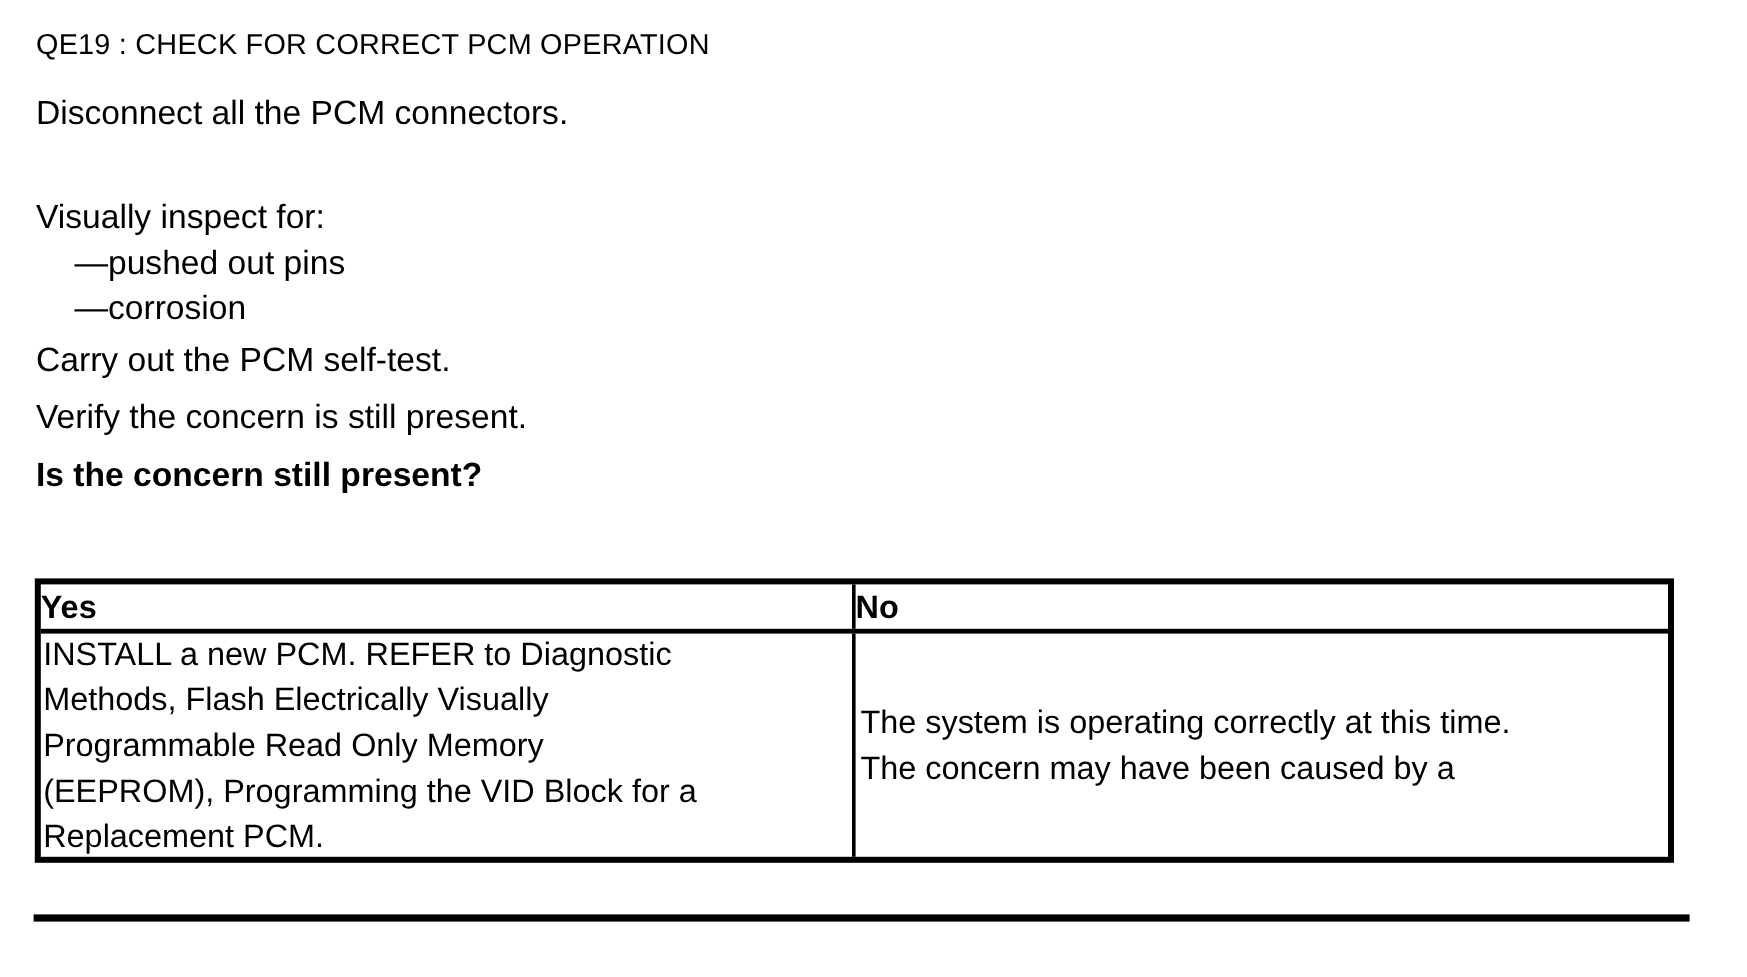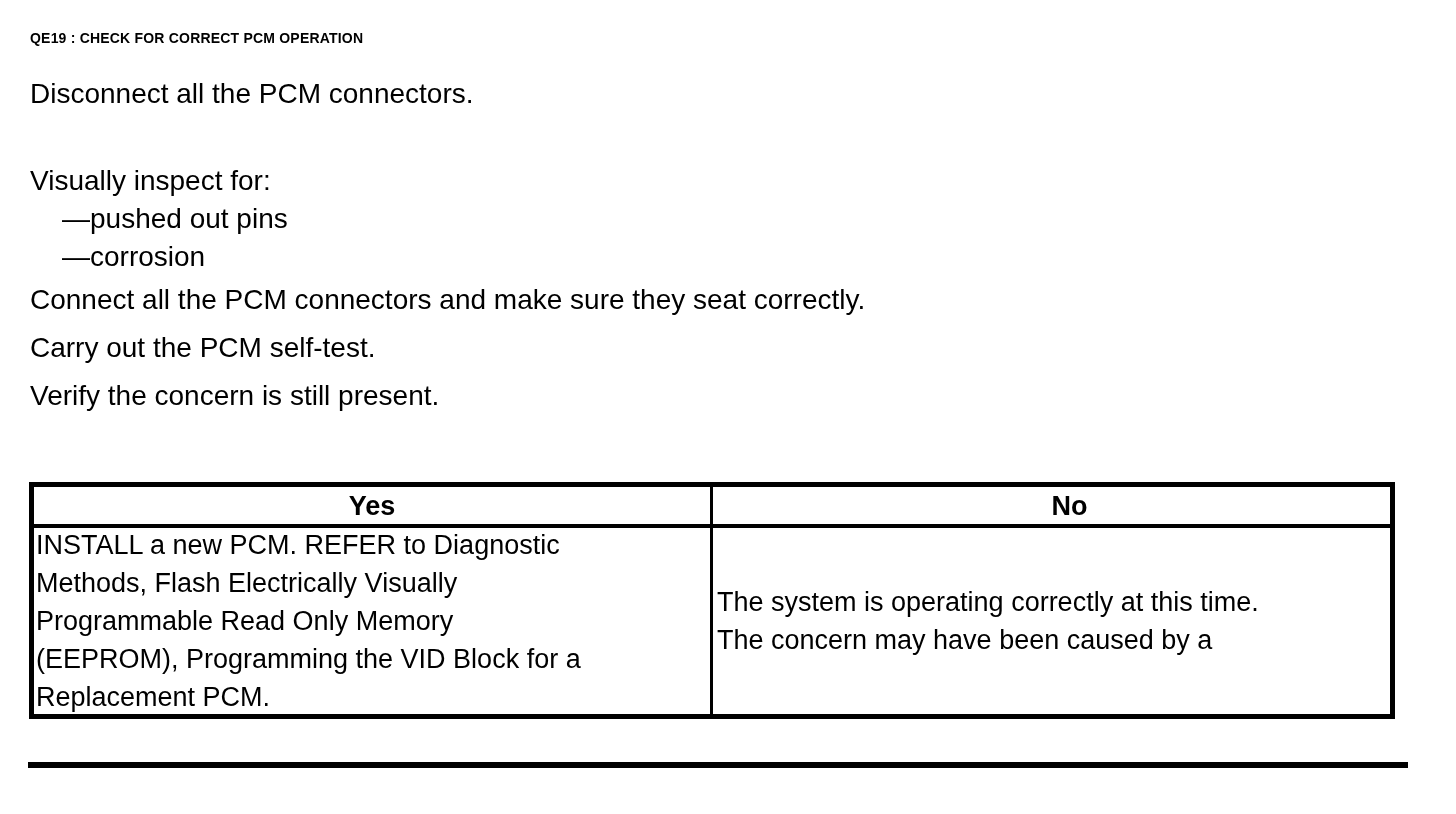--- a/index.html
+++ b/index.html
@@ -21,22 +21,22 @@
     left: 0; top: 0;
     width: 1456px;
     height: 814px;
   }
 
   
   .doc-title {
     position: absolute;
     left: 30px;
     top: 25px;
-    font-size: 14px;
-    font-weight: bold;
+    font-size: 24px;
+    font-weight: normal;
     letter-spacing: 0.2px;
     white-space: nowrap;
     line-height: 26px;
   }
 
   
   .steps {
     position: absolute;
     left: 30px;
     top: 70px;
@@ -85,27 +85,25 @@
   .col-yes {
     width: 679px;
     box-sizing: border-box;
     border-right: 3px solid #000000;
     position: relative;
   }
   .col-no {
     flex: 1;
     box-sizing: border-box;
     position: relative;
-    padding-left: 36px;
   }
   .dt-head .col-yes,
   .dt-head .col-no {
     display: flex;
     align-items: center;
-    justify-content: center;
   }
   .dt-head-label {
     font-size: 27px;
     font-weight: bold;
     line-height: 30px;
   }
 
   .cell-text {
     font-size: 27px;
     line-height: 38px;
@@ -145,23 +143,23 @@
 
 <div class="page">
 
   <div class="doc-title">QE19 : CHECK FOR CORRECT PCM OPERATION</div>
 
   <div class="steps">
     <div class="step-line">Disconnect all the PCM connectors.</div>
     <div class="step-line tight">Visually inspect for:</div>
     <div class="step-line dash">—pushed out pins</div>
     <div class="step-line dash">—corrosion</div>
-    <div class="step-line">Connect all the PCM connectors and make sure they seat correctly.</div>
     <div class="step-line">Carry out the PCM self-test.</div>
     <div class="step-line">Verify the concern is still present.</div>
+    <div class="step-line bold">Is the concern still present?</div>
   </div>
 
   <div class="decision-table">
 
     <div class="dt-head">
       <div class="col-yes">
         <span class="dt-head-label">Yes</span>
       </div>
       <div class="col-no">
         <span class="dt-head-label">No</span>

